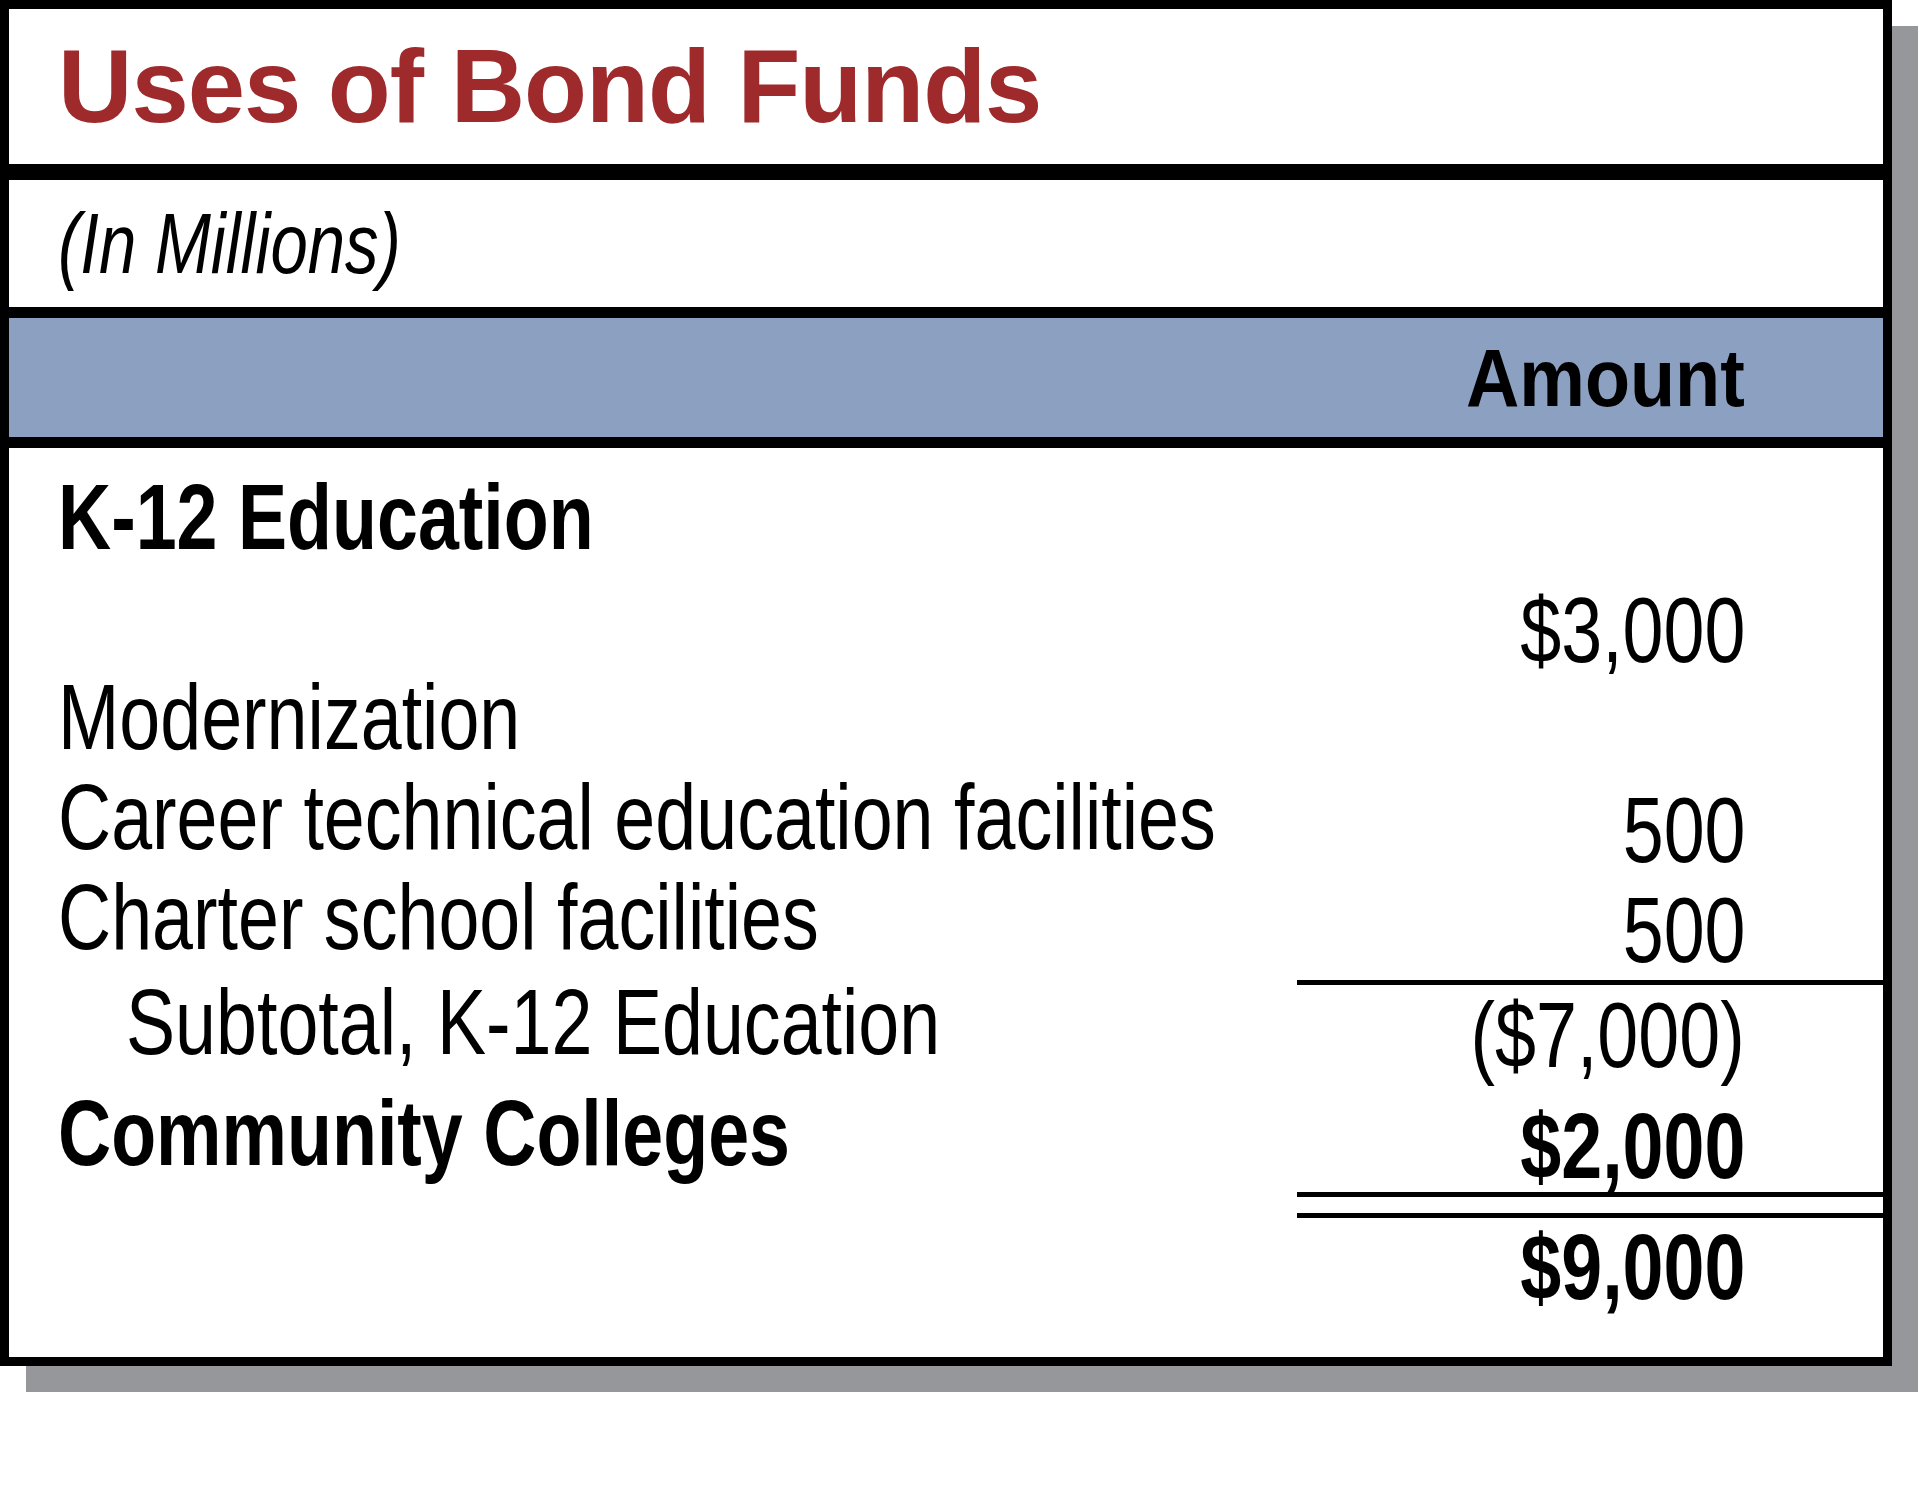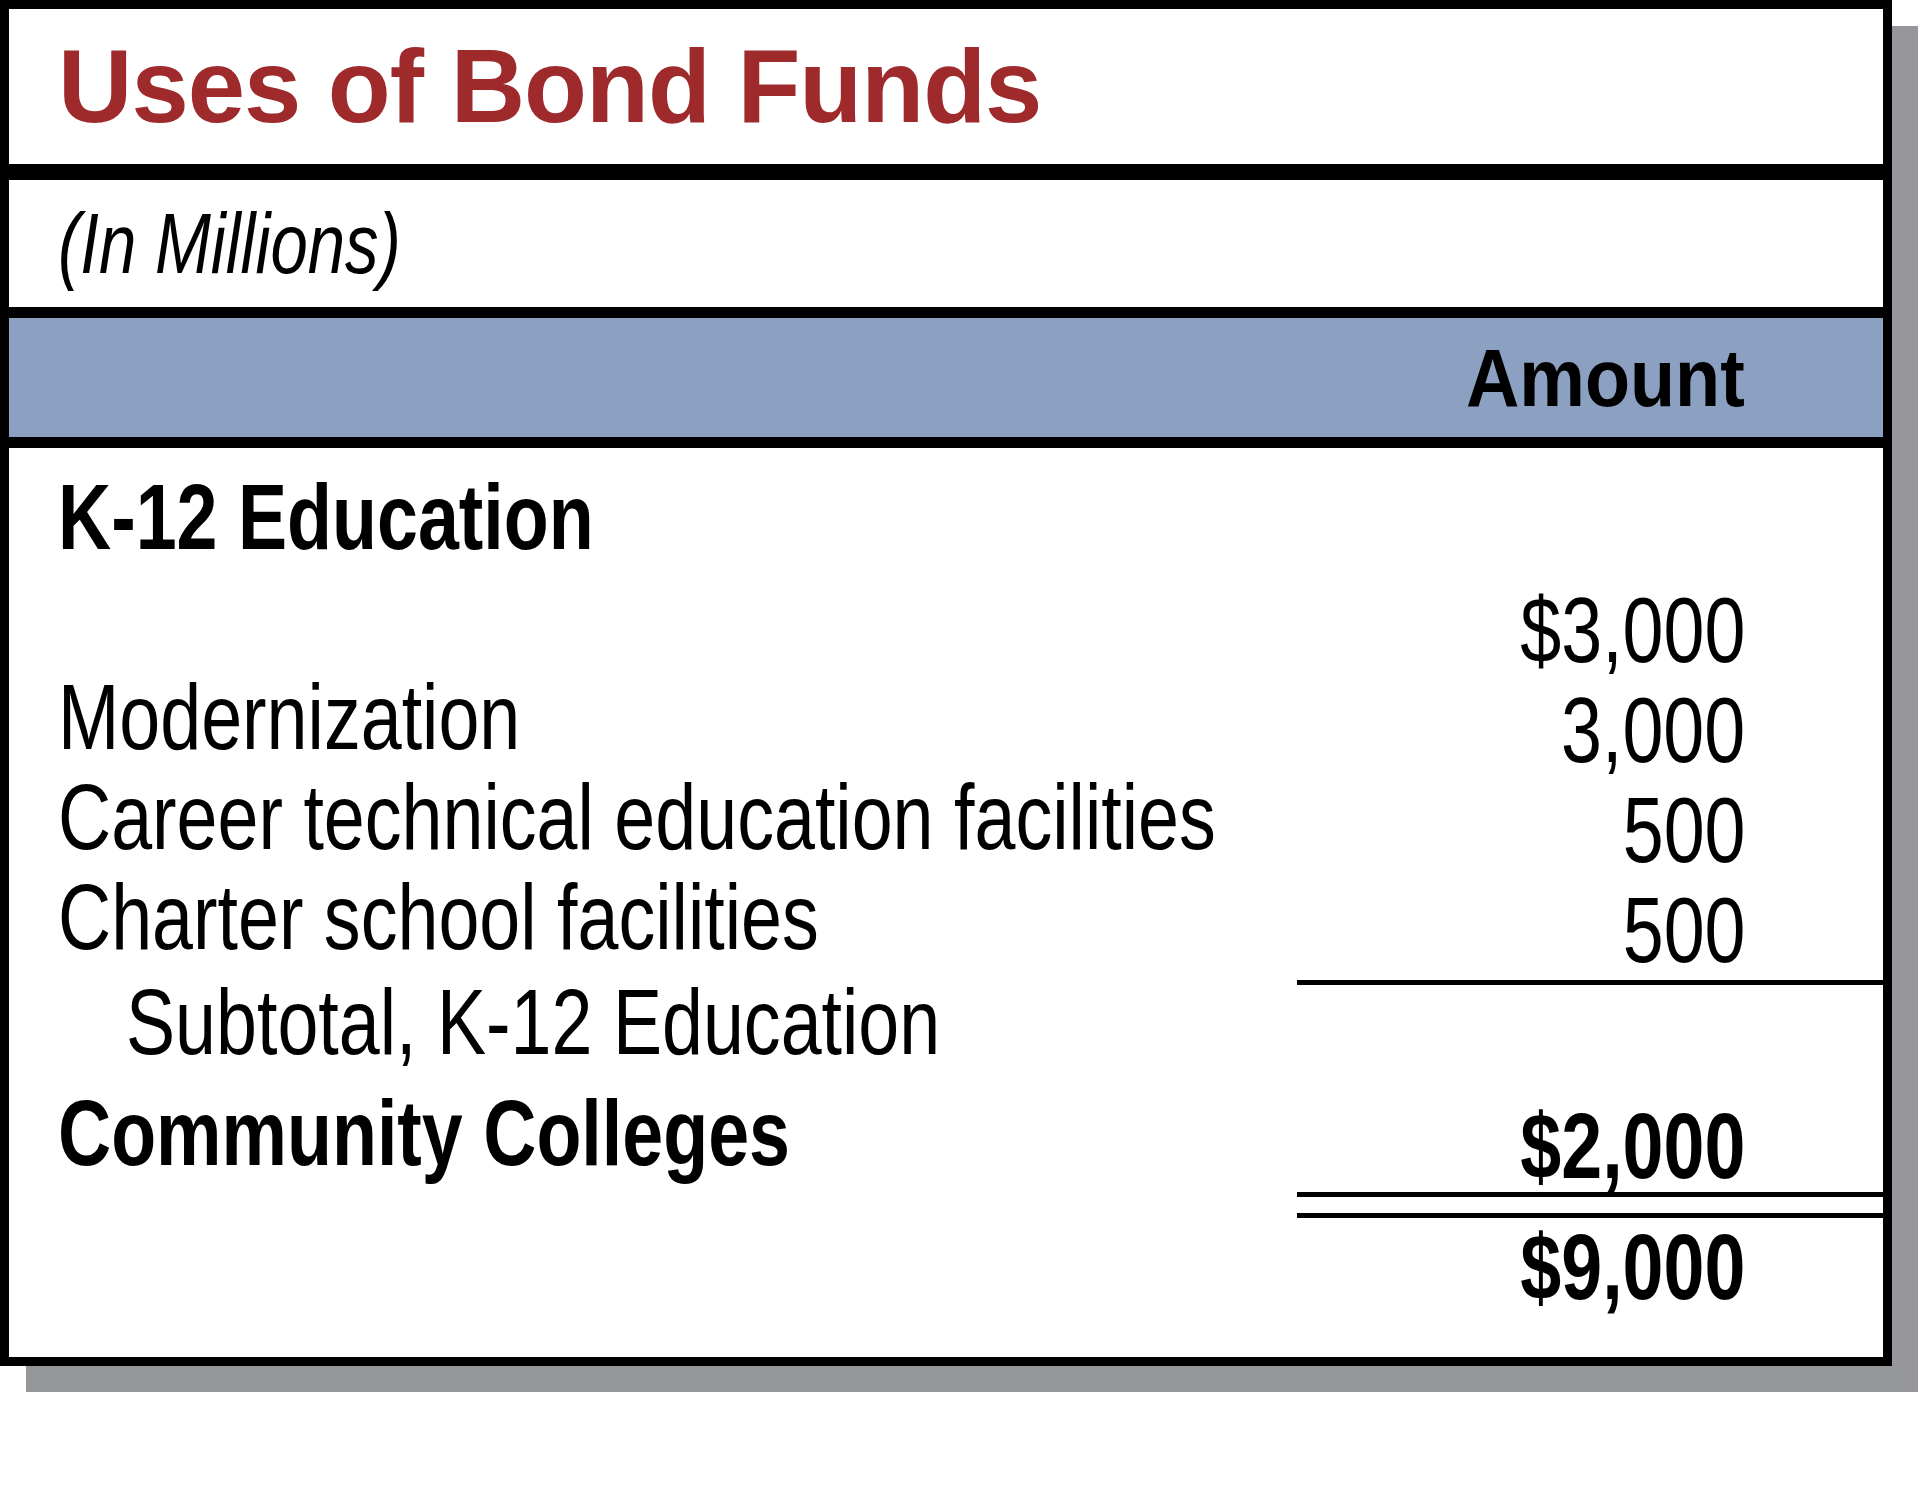--- a/index.html
+++ b/index.html
@@ -141,39 +141,39 @@
       <div class="row first bold">
         <div class="label"><span class="cx">K-12 Education</span></div>
       </div>
 
       <div class="row">
         <div class="amt"><span class="cx">$3,000</span></div>
       </div>
 
       <div class="row">
         <div class="label"><span class="cx">Modernization</span></div>
-        <div class="amt"><span class="cx">3,000</span></div>
       </div>
 
       <div class="row">
         <div class="label"><span class="cx">Career technical education facilities</span></div>
         <div class="amt"><span class="cx">500</span></div>
       </div>
 
       <div class="row">
         <div class="label"><span class="cx">Charter school facilities</span></div>
         <div class="amt"><span class="cx">500</span></div>
       </div>
 
       <div class="rule-row">
         <div class="rule"></div>
       </div>
 
       <div class="row subtotal">
         <div class="label"><span class="cx">Subtotal, K-12 Education</span></div>
+        <div class="amt"><span class="cx">($7,000)</span></div>
       </div>
 
       <div class="row section-item bold">
         <div class="label"><span class="cx">Community Colleges</span></div>
         <div class="amt"><span class="cx">$2,000</span></div>
       </div>
 
       <div class="rule-row">
         <div class="rule"></div>
       </div>

